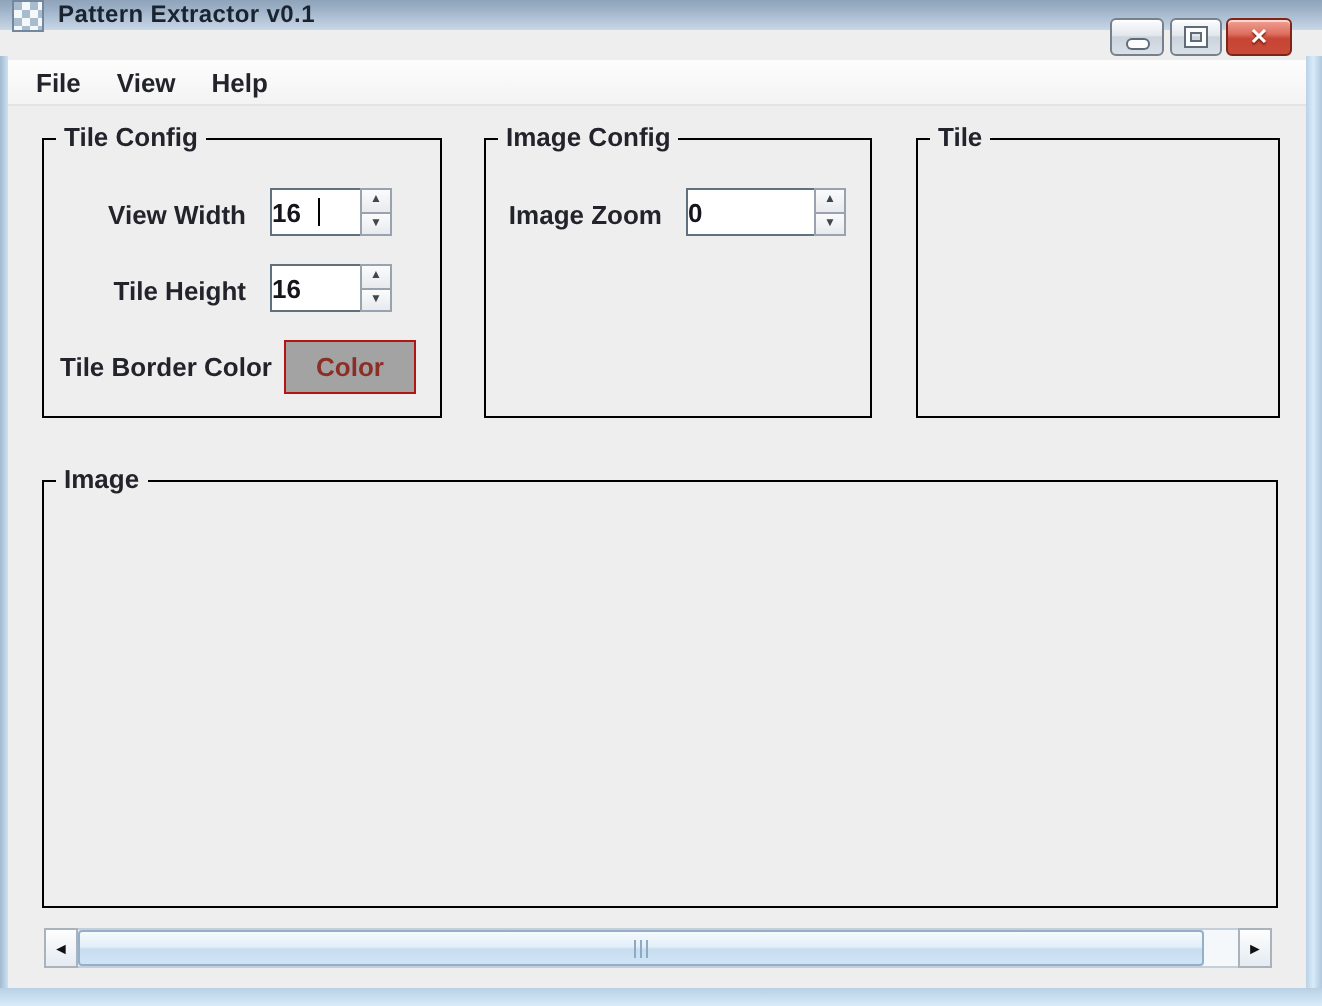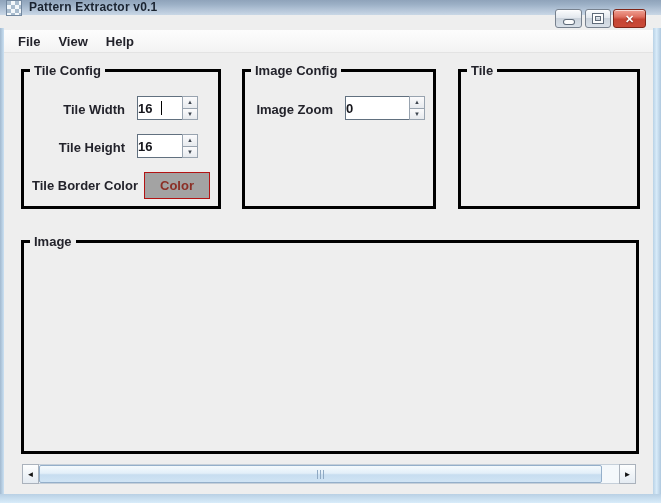--- a/index.html
+++ b/index.html
@@ -37,21 +37,21 @@
     box-shadow:0 0 0 1px #5F6B79, inset 0 0 0 1px #5F6B79; }
   .glyph-close{ color:#FFFFFF; font-size:11px; font-weight:700; line-height:16px;
     text-shadow:0 1px 1px #7A1E12; }
   
   .menubar{ position:absolute; top:30px; left:4px; right:8px; height:23px;
     background:linear-gradient(180deg,#FDFDFD,#F3F3F3); border-bottom:1px solid #E3E3E3;
     display:flex; align-items:center; padding-left:5px; }
   .menu-item{ font-size:13px; font-weight:700; color:#23232B; padding:2px 9px; cursor:default; }
   
   .content{ position:absolute; top:53px; left:4px; right:8px; bottom:9px; background:#EEEEEE; }
-  .group{ position:absolute; border:3px solid #000000; }
+  .group{ position:absolute; border:1px solid #000000; }
   .group-title{ position:absolute; top:-9px; left:6px; background:#EEEEEE; padding:0 4px;
     font-size:13px; font-weight:700; color:#23232B; white-space:nowrap; }
   .field-label{ position:absolute; font-size:13px; font-weight:700; color:#23232B; }
   .ta-right{ text-align:right; }
   
   .spinner{ position:absolute; display:flex; height:24px; }
   .spin-field{ width:45px; background:#FFFFFF; border:1px solid #61707F; border-right:none;
     display:flex; align-items:center; justify-content:flex-start; padding-right:3px;
     font-size:13px; font-weight:700; color:#15151B; position:relative; }
   .spin-field.wide{ width:64px; }
@@ -103,21 +103,21 @@
     <span class="menu-item">File</span>
     <span class="menu-item">View</span>
     <span class="menu-item">Help</span>
   </div>
 
   <div class="content">
 
     <div class="group" style="left:17px; top:16px; width:200px; height:140px;">
       <span class="group-title">Tile Config</span>
 
-      <span class="field-label ta-right" style="left:2px; top:30px; width:99px;">Tile Width</span>
+      <span class="field-label ta-right" style="left:2px; top:30px; width:99px;">View Width</span>
       <div class="spinner" style="left:113px; top:24px;">
         <div class="spin-field">
           <div class="caret"></div>
           <span>16</span>
         </div>
         <div class="spin-btns">
           <div class="spin-btn">
               <span>▲</span>
             </div>
           <div class="spin-btn">

